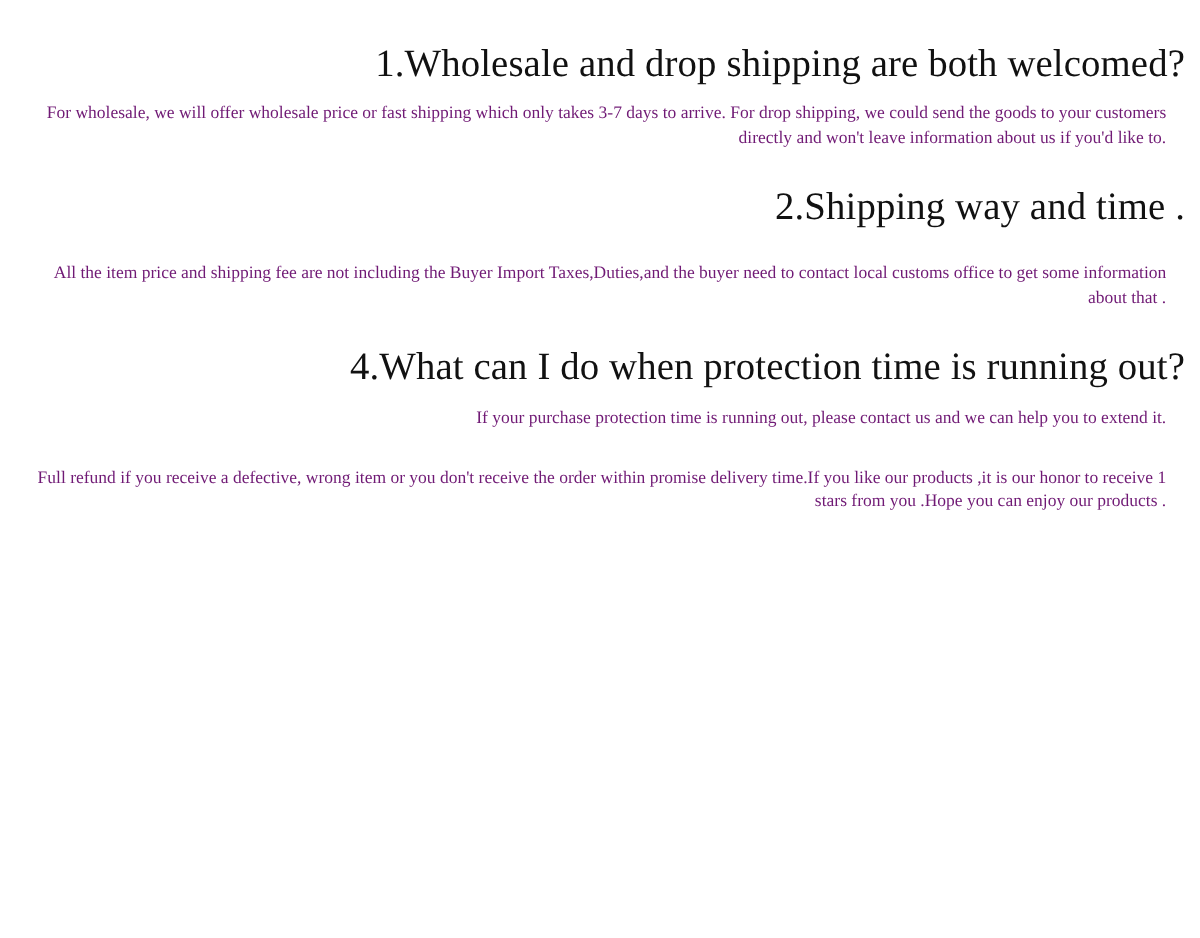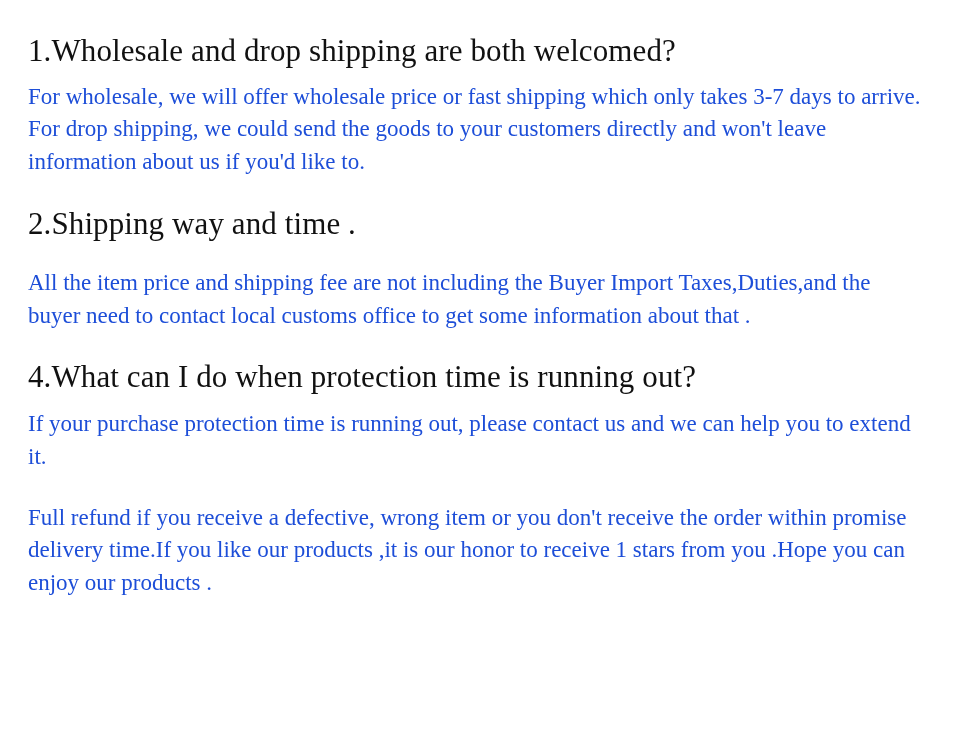--- a/index.html
+++ b/index.html
@@ -11,41 +11,42 @@
     height: 750px;
     background: #ffffff;
     font-family: "Liberation Serif", "DejaVu Serif", serif;
     color: #1a1a1a;
     overflow: hidden;
   }
   .page {
     box-sizing: border-box;
     width: 960px;
     height: 574px;
-    padding: 34px 32px 0 28px;
+    padding: 34px 12px 0 28px;
+    text-align: right;
   }
   .faq-block {
     margin: 0 0 26px 0;
   }
   .faq-block:last-child {
     margin-bottom: 0;
   }
   .faq-question {
     font-size: 31px;
     line-height: 1.12;
     font-weight: normal;
     letter-spacing: 0.1px;
     margin: 0 0 12px 0;
     color: #111111;
   }
   .faq-answer {
-    font-size: 23px;
+    font-size: 14px;
     line-height: 1.42;
     margin: 0;
-    color: #1d4ed8;
+    color: #701a75;
     max-width: 905px;
   }
   .q1 { margin-bottom: 28px; }
   .q2 { margin-bottom: 26px; }
   .q3 { margin-bottom: 27px; }
   .q4 { margin-bottom: 28px; }
   .block2 .faq-question { margin-bottom: 16px; }
   .block3 .faq-question { margin-bottom: 13px; }
   .block4 .faq-question { margin-bottom: 14px; }
   .block5 .faq-question { margin-bottom: 14px; }

